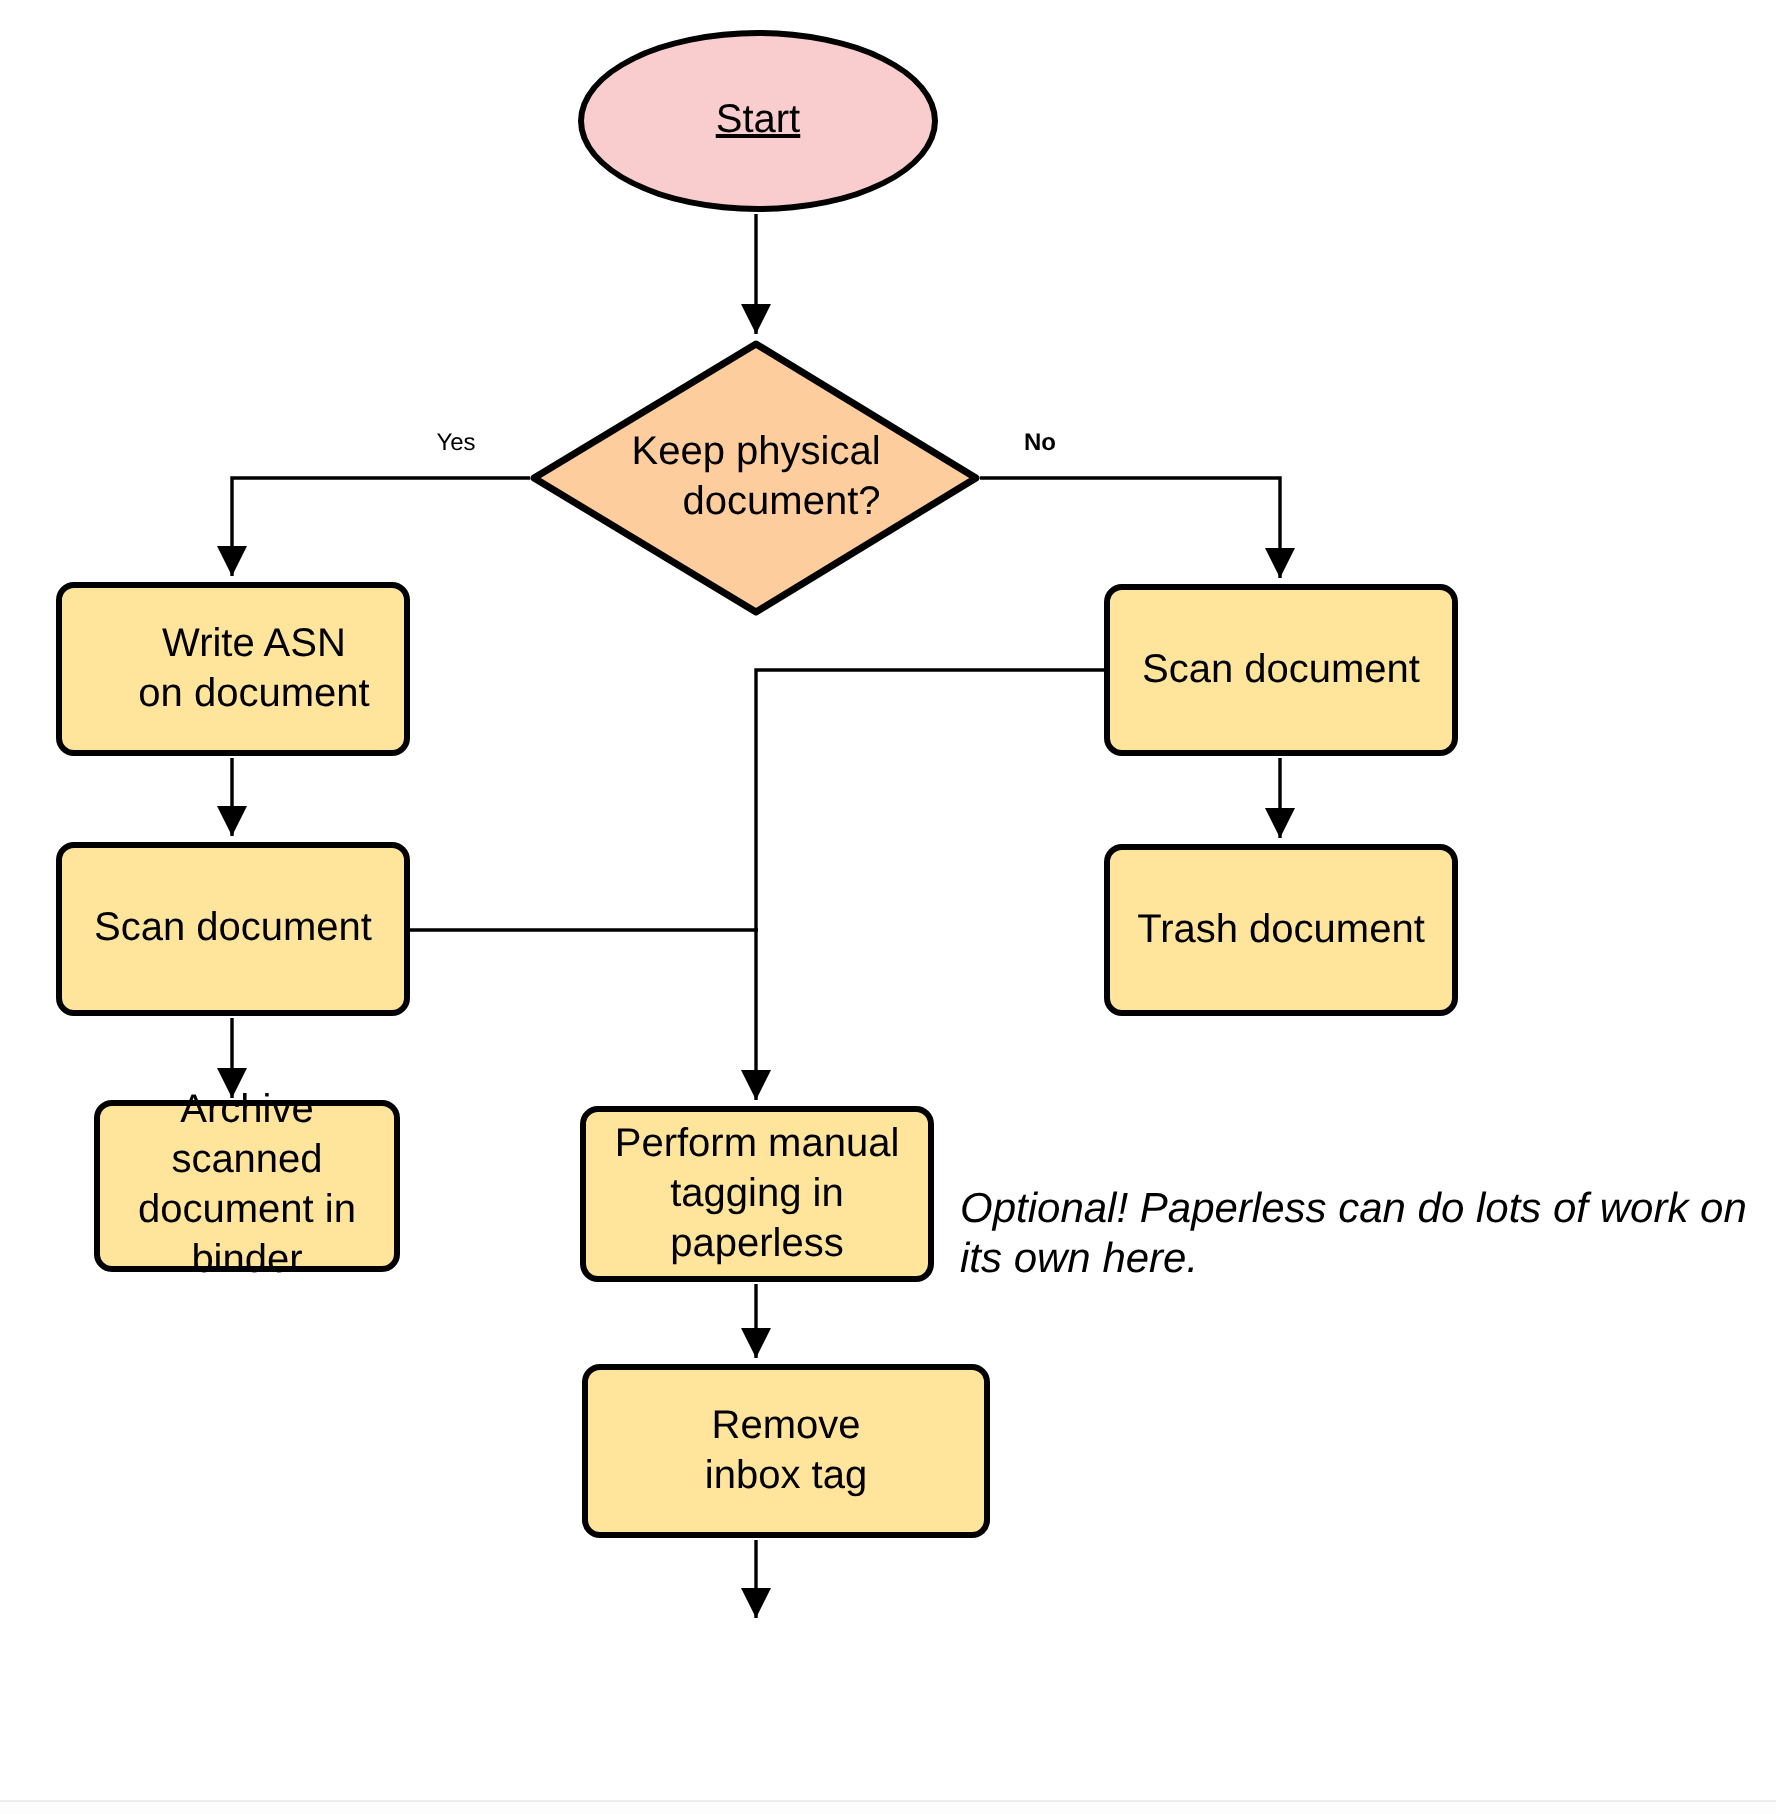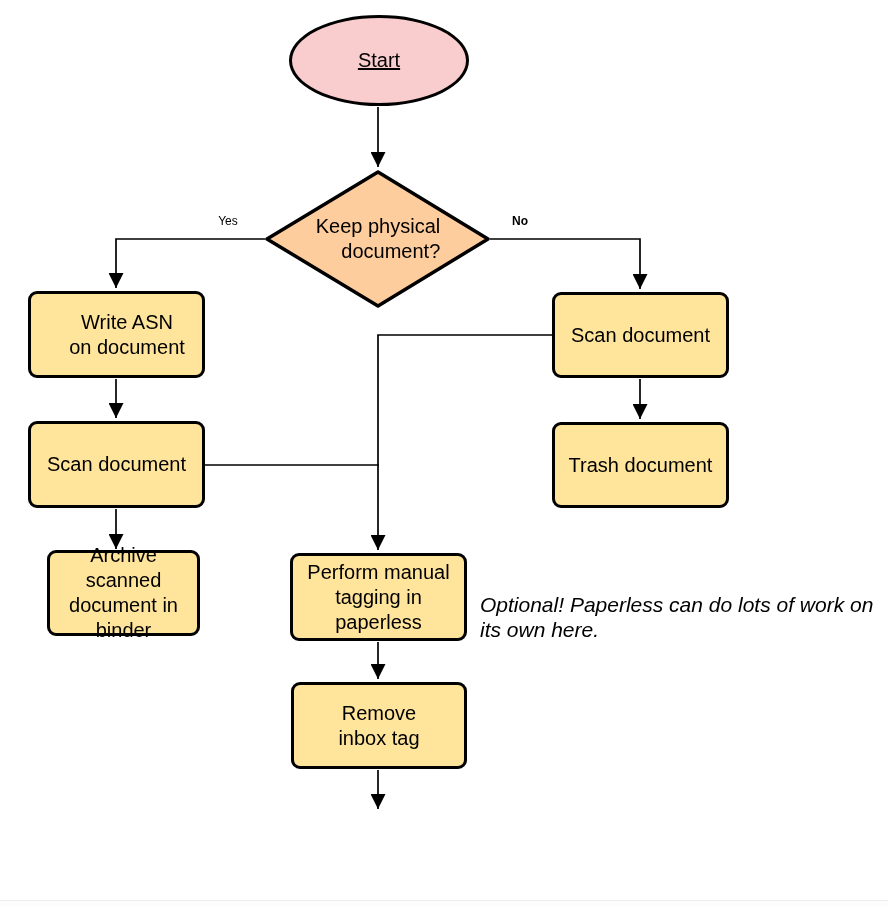--- a/index.html
+++ b/index.html
@@ -136,20 +136,20 @@
 paperless</span>
   </div>
 
   <div class="node process" style="left:552px; top:422px; width:177px; height:86px;">
     <span>Trash document</span>
   </div>
 
   <div class="note" style="left:480px; top:592px; width:420px;">Optional! Paperless can do lots of work on
 its own here.</div>
 
-  <div class="node process" style="left:291px; top:682px; width:176px; height:87px;">
+  <div class="node process" style="left:291px; top:682px; width:204px; height:87px;">
     <span>Remove
 inbox tag</span>
   </div>
 
 
   <div class="page-edge"></div>
 </div>
 
 </body></html>

